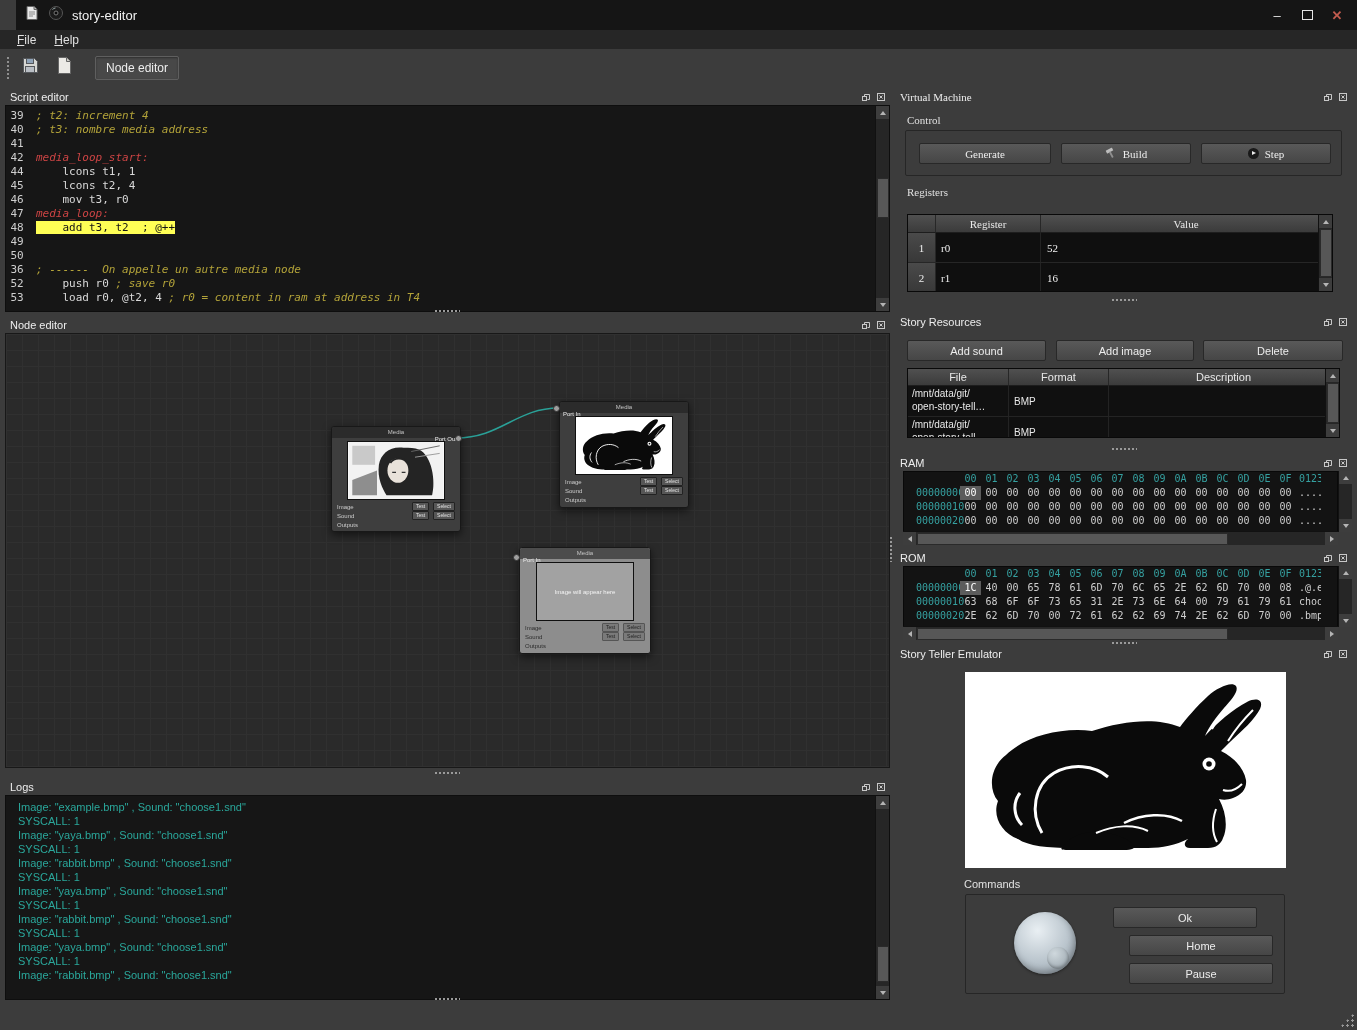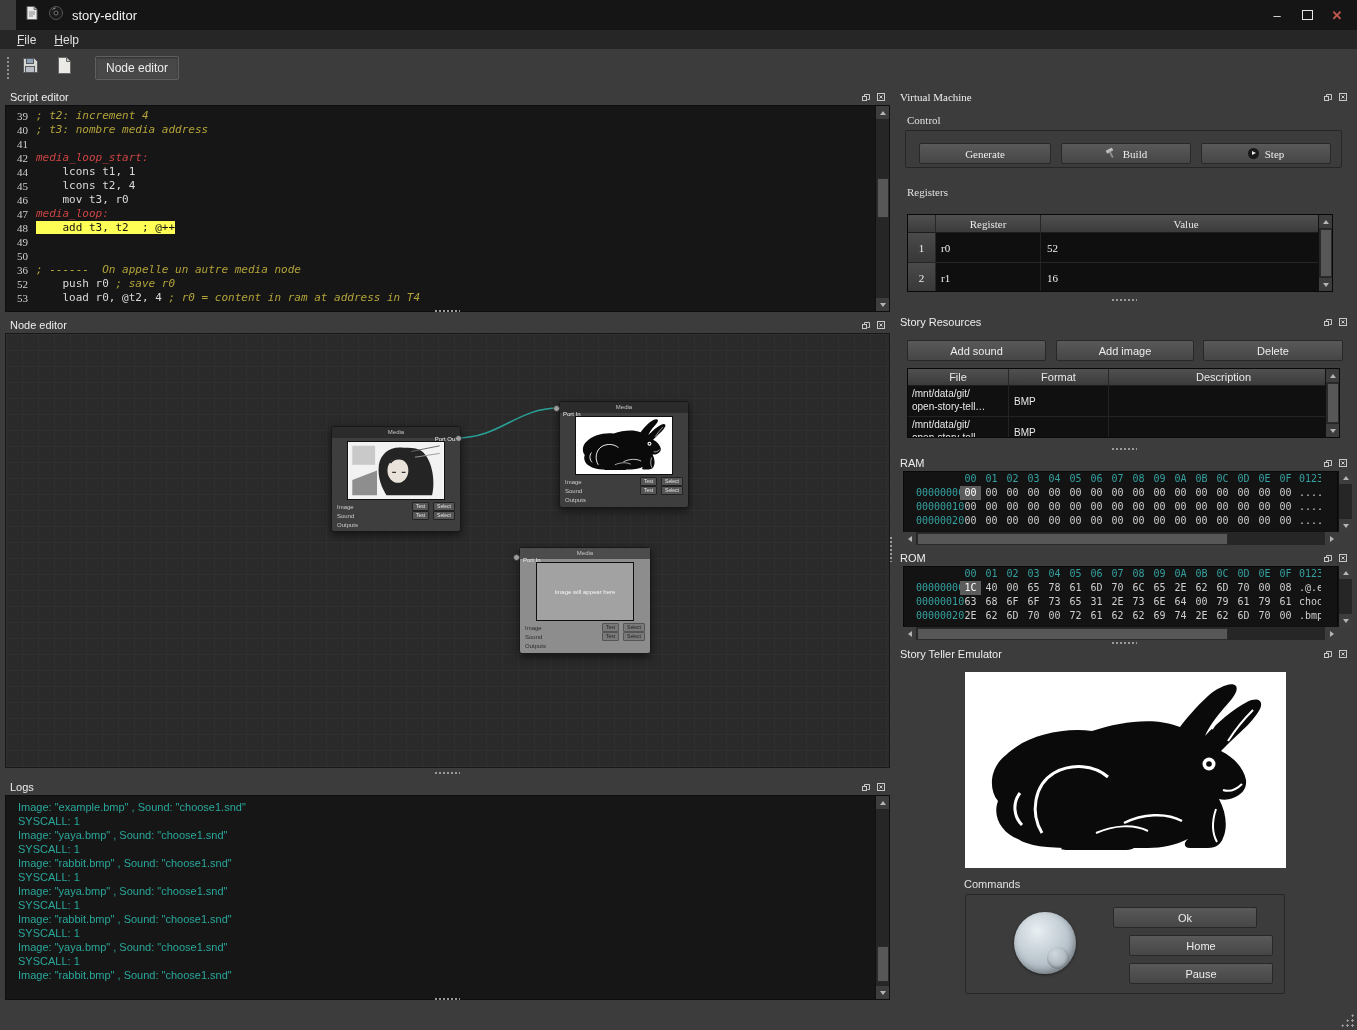--- a/index.html
+++ b/index.html
@@ -37,21 +37,21 @@
   .hscroll .sb-btn{top:0;width:13px;height:13px;}
   .sb-thumb{position:absolute;background:#575757;border:1px solid #2a2a2a;border-radius:1px;}
   .tri-up{width:0;height:0;border-left:3px solid transparent;border-right:3px solid transparent;border-bottom:4px solid #b5b5b5;}
   .tri-down{width:0;height:0;border-left:3px solid transparent;border-right:3px solid transparent;border-top:4px solid #b5b5b5;}
   .tri-left{width:0;height:0;border-top:3px solid transparent;border-bottom:3px solid transparent;border-right:4px solid #b5b5b5;}
   .tri-right{width:0;height:0;border-top:3px solid transparent;border-bottom:3px solid transparent;border-left:4px solid #b5b5b5;}
 
   
   .code-area{position:absolute;left:0;right:13px;top:0;bottom:0;overflow:hidden;font:11px "DejaVu Sans Mono",monospace;line-height:14px;padding-top:3px;}
   .code-line{display:flex;height:14px;white-space:pre;}
-  .gutter-num{width:22px;text-align:right;padding-right:8px;color:#cfcfcf;flex:none;font-family:Liberation Serif, serif;}
+  .gutter-num{width:22px;text-align:center;padding-right:8px;color:#cfcfcf;flex:none;}
   .tok-comment{color:#b3a339;font-style:italic;}
   .tok-code{color:#dadada;}
   .tok-label{color:#cc4444;font-style:italic;}
   .tok-highlight{background:#ffff55;color:#141414;}
 
   
   .grid-bg{background-color:#2a2a2a;background-image:linear-gradient(#303030 1px,transparent 1px),linear-gradient(90deg,#303030 1px,transparent 1px);background-size:16px 16px;border:1px solid #181818;}
   .wire-svg{position:absolute;left:0;top:0;pointer-events:none;}
   .node{position:absolute;background:#3e3e3e;border:1px solid #181818;border-radius:3px;box-shadow:0 3px 8px rgba(0,0,0,.55);box-sizing:border-box;}
   .node-title{height:11px;background:#2b2b2b;border-radius:2px 2px 0 0;font-size:6px;color:#c4c4c4;text-align:center;line-height:11px;}
@@ -408,21 +408,21 @@
           </span>
         <span class="ph-icon">
             <svg width="10" height="10">
               <rect x="1.5" y="1.5" width="7" height="7" fill="none" stroke="#c8c8c8"></rect>
               <path d="M3.5 3.5l3 3M6.5 3.5l-3 3" stroke="#c8c8c8"></path>
             </svg>
           </span>
       </span>
     </div>
     <span class="group-label" style="left:12px;top:26px;">Control</span>
-    <div class="groupbox" style="left:10px;top:42px;width:437px;height:38px;">
+    <div class="groupbox" style="left:10px;top:42px;width:437px;height:46px;">
       <div class="btn" style="left:13px;top:12px;width:132px;">
           <span>Generate</span>
         </div>
       <div class="btn" style="left:155px;top:12px;width:130px;">
         <span><svg width="12" height="12" viewBox="0 0 12 12">
               <rect x="1" y="2" width="7" height="3.2" rx="0.5" fill="#bdbdbd" transform="rotate(-28 4.5 3.6)"></rect>
               <rect x="5.4" y="4.2" width="1.8" height="6.8" rx="0.7" fill="#8f8f8f" transform="rotate(-28 6.3 7.6)"></rect>
             </svg></span>
         <span>Build</span>
       </div>

